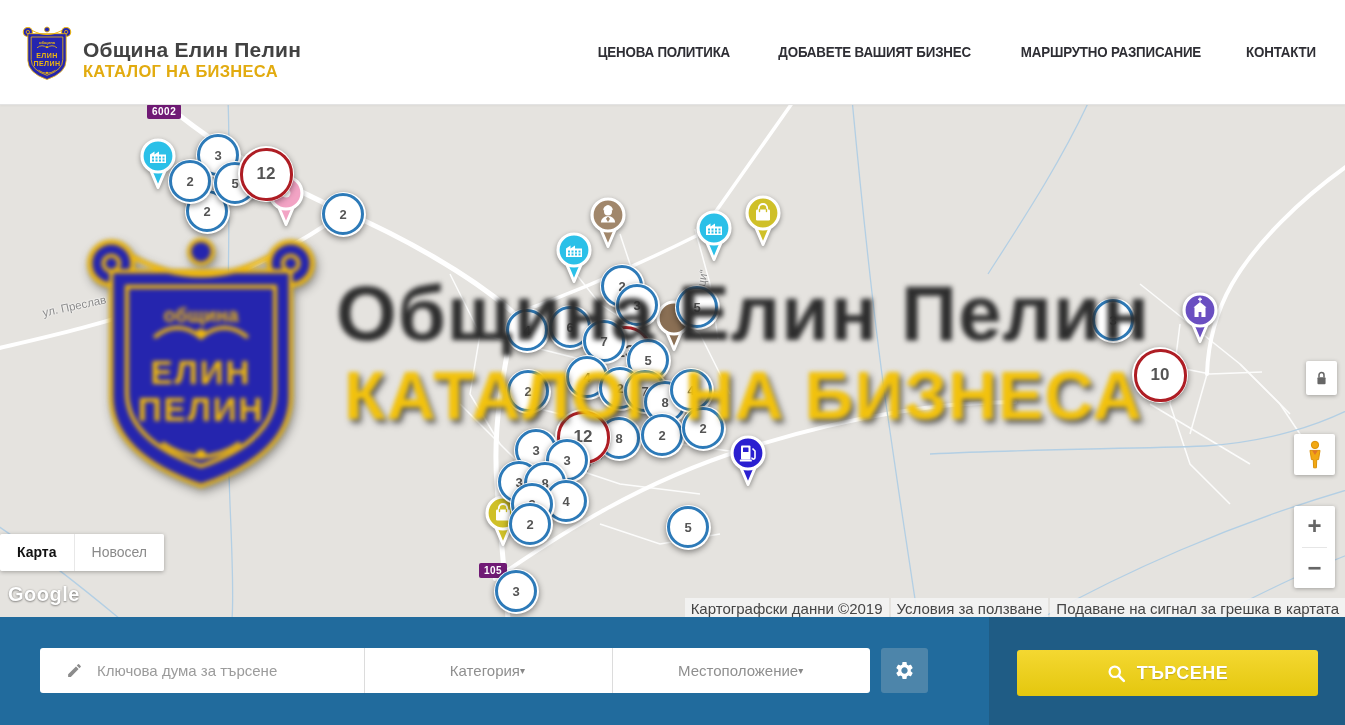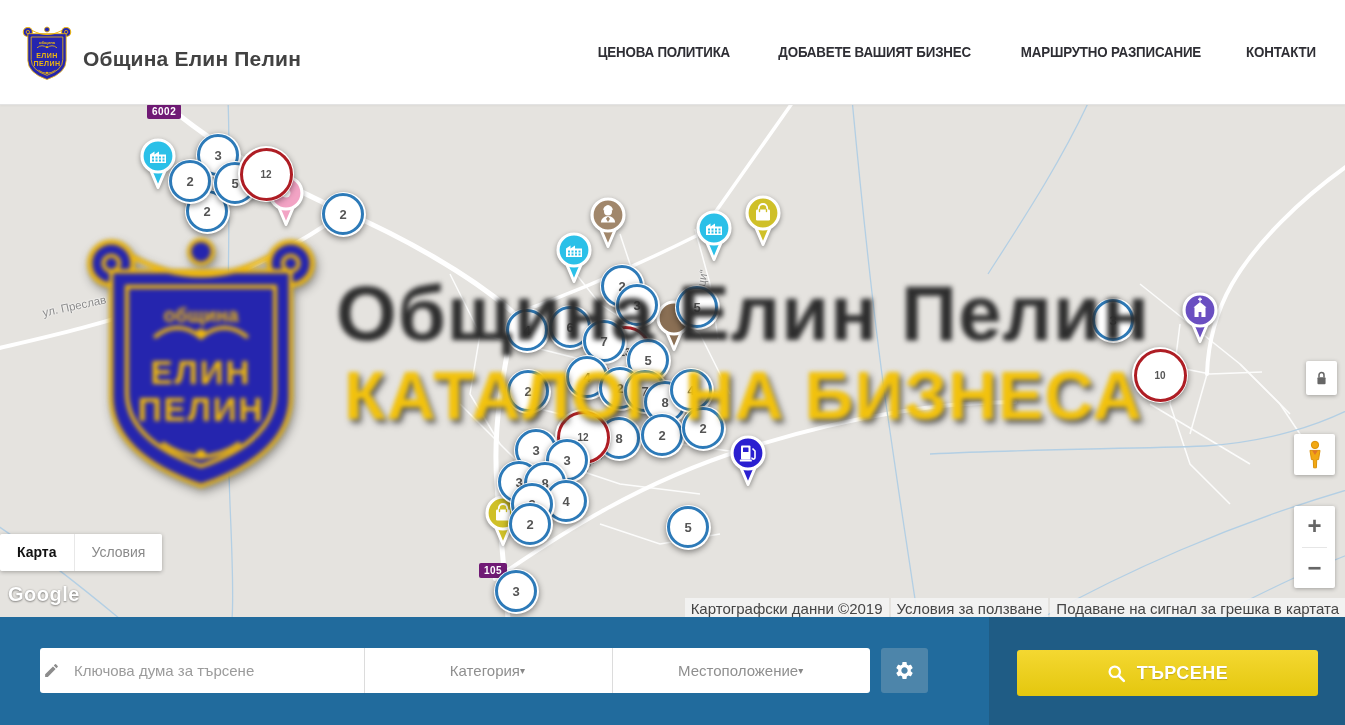--- a/index.html
+++ b/index.html
@@ -49,21 +49,21 @@
     position:absolute;border-radius:50%;background:#fff;
     box-shadow:0 2px 6px rgba(0,0,0,.45);
     display:flex;align-items:center;justify-content:center;cursor:pointer;
   }
   .cluster .ring{
     width:calc(100% - 9px);height:calc(100% - 9px);border-radius:50%;
     border:3px solid #2d7ab8;background:#fff;
     display:flex;align-items:center;justify-content:center;
     font-weight:bold;color:#555;font-size:13px;
   }
-  .cluster.red .ring{border-color:#ae1d24;border-width:3.5px;font-size:10px;}
+  .cluster.red .ring{border-color:#ae1d24;border-width:3.5px;font-size:17px;border-radius:26px;}
   
   .wm{position:absolute;inset:0;pointer-events:none;z-index:40;}
   .wm-logo{
     position:absolute;left:84px;top:107px;width:234px;height:292px;
     filter:blur(2.2px) drop-shadow(2px 4px 5px rgba(0,0,0,.45));
   }
   .wm-logo svg{width:100%;height:100%;display:block;}
   .wm-line1{
     position:absolute;left:336px;top:164px;font-size:78px;font-weight:bold;
     color:#2d2d2d;letter-spacing:1px;filter:blur(2.8px);white-space:nowrap;
@@ -112,21 +112,21 @@
   .bottombar{
     position:absolute;left:0;top:617px;width:1345px;height:108px;
     background:#216b9d;z-index:100;
   }
   .bottombar-right{position:absolute;left:989px;top:0;right:0;bottom:0;background:#1f5c85;}
   .search-box{
     position:absolute;left:40px;top:31px;width:830px;height:45px;background:#fff;
     border-radius:3px;display:flex;align-items:stretch;
   }
   .sb-section{display:flex;align-items:center;}
-  .sb-keyword{width:324px;padding-left:3px;box-sizing:border-box;}
+  .sb-keyword{width:324px;padding-left:26px;box-sizing:border-box;}
   .sb-keyword svg{flex:0 0 auto;margin-right:12px;}
   .sb-keyword input{
     border:none;outline:none;flex:1;font-size:15px;color:#555;min-width:0;
     font-family:"Liberation Sans",sans-serif;background:transparent;
   }
   .sb-keyword input::placeholder{color:#9b9b9b;}
   .sb-divider{width:1px;background:#dcdcdc;margin:0;}
   .sb-select{justify-content:center;padding:0 16px 0 14px;box-sizing:border-box;cursor:pointer;}
   .sb-category{width:248px;}
   .sb-location{width:257px;}
@@ -166,20 +166,21 @@
         <circle cx="60" cy="58" r="2.5" fill="#edb70e"></circle>
         <text class="emblem-text" x="60" y="84" font-size="17" text-anchor="middle" letter-spacing="1">ЕЛИН</text>
         <text class="emblem-text" x="60" y="103" font-size="17" text-anchor="middle" letter-spacing="1">ПЕЛИН</text>
         <path d="M40,114 q20,14 40,0" fill="none" stroke="#edb70e" stroke-width="2"></path>
         <circle cx="60" cy="120" r="2.5" fill="#edb70e"></circle>
       </g>
     </svg>
   </div>
   <div class="brand">
     <div class="brand-title">Община Елин Пелин</div>
+    <div class="brand-sub">КАТАЛОГ НА БИЗНЕСА</div>
   </div>
   <div class="nav">
     <div class="nav-item">ЦЕНОВА ПОЛИТИКА</div>
     <div class="nav-item">ДОБАВЕТЕ ВАШИЯТ БИЗНЕС</div>
     <div class="nav-item">МАРШРУТНО РАЗПИСАНИЕ</div>
     <div class="nav-item">КОНТАКТИ</div>
   </div>
 </div>
 
 <div class="map">
@@ -469,21 +470,21 @@
           <circle cx="60" cy="120" r="2.5" fill="#edb70e"></circle>
         </g>
       </svg>
     </div>
     <div class="wm-line1">Община Елин Пелин</div>
     <div class="wm-line2">КАТАЛОГ НА БИЗНЕСА</div>
   </div>
 
   <div class="map-type">
     <div class="map-type-btn active">Карта</div>
-    <div class="map-type-btn">Условия</div>
+    <div class="map-type-btn">Новосел</div>
   </div>
   <div class="google-logo">Google</div>
   <div class="attribution">
     <span>Картографски данни ©2019</span>
     <span class="link">Условия за ползване</span>
     <span class="link">Подаване на сигнал за грешка в картата</span>
   </div>
   <div class="ctrl lock-btn">
     <svg width="15" height="17" viewBox="0 0 24 26">
       <path d="M8,11 V7.5 a4,4 0 0 1 8,0 V11" stroke="#666" stroke-width="2.4" fill="none"></path>

